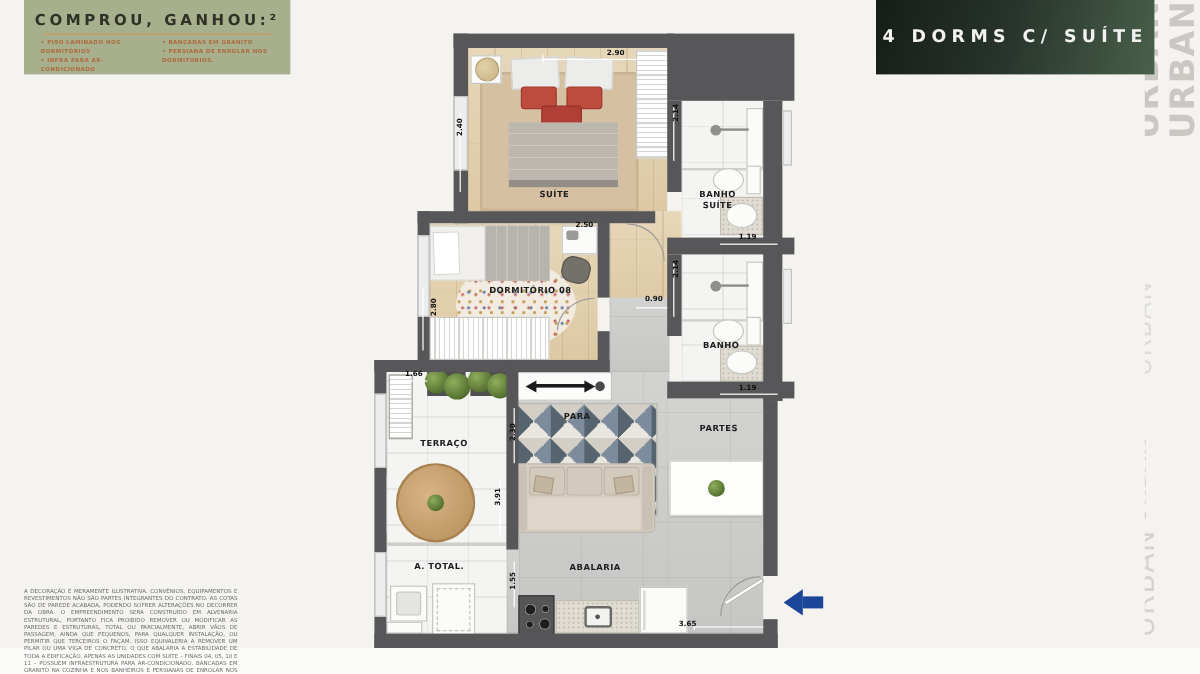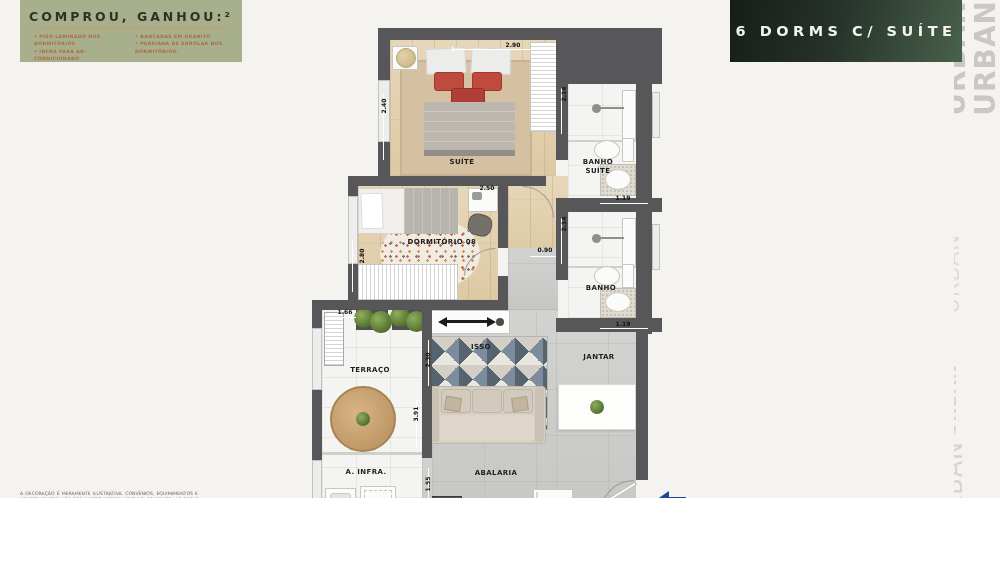--- a/index.html
+++ b/index.html
@@ -1,18 +1,18 @@
 <!DOCTYPE html>
 <html><head>
 <meta charset="utf-8">
 <style>
   *{margin:0;padding:0;box-sizing:border-box}
   html,body{background:#fff}
   body{font-family:"DejaVu Sans","Liberation Sans",sans-serif}
-  .page{position:relative;width:1000px;height:498px;background:#f4f3f0;overflow:hidden}
+  .page{position:relative;width:1000px;height:562px;background:#f4f3f0;overflow:hidden}
   .abs{position:absolute}
   
   .promo{position:absolute;left:20px;top:0;width:222px;height:62px;background:#a8af8c;z-index:6;padding-top:9px;text-align:center}
   .promo-title{font-size:12.5px;font-weight:bold;color:#2e3226;letter-spacing:3px}
   .promo-rule{height:1px;background:#cf9a5f;margin:4px 16px 4px 16px}
   .promo-cols{display:flex;text-align:left;padding:0 14px;gap:8px}
   .promo-col{width:50%}
   .promo-item{font-size:4.6px;font-weight:bold;color:#ad6a3f;letter-spacing:.4px;line-height:1.6;text-transform:uppercase}
   .badge{position:absolute;left:730px;top:0;width:232px;height:62px;z-index:6;
          background:linear-gradient(105deg,#161d17 0%,#26322a 45%,#49614c 100%);
@@ -95,21 +95,21 @@
         <div class="promo-item">• INFRA PARA AR-CONDICIONADO</div>
       </div>
       <div class="promo-col">
         <div class="promo-item">• BANCADAS EM GRANITO</div>
         <div class="promo-item">• PERSIANA DE ENROLAR NOS DORMITÓRIOS.</div>
       </div>
     </div>
   </div>
 
   <div class="badge">
-    <div class="badge-title">6 DORMS C/ SUÍTE</div>
+    <div class="badge-title">4 DORMS C/ SUÍTE</div>
   </div>
 
   <div class="wm-strip">
       <span class="wm wm-a">URBAN</span>
       <span class="wm wm-e">URBAN</span>
       <span class="wm wm-c">URBAN</span>
       <span class="wm wm-d">URBAN</span>
       <span class="wm wm-f">URBAN</span>
       <span class="wm wm-b">URBAN</span>
       <span class="wm wm-g">URBAN</span>
@@ -276,24 +276,24 @@
   <div class="dlinev" style="left:416px;top:400px;height:48px"></div>
   <div class="dlinev" style="left:428px;top:468px;height:38px"></div>
 
   <div class="room-label" style="left:432px;top:158px;width:60px">SUÍTE</div>
   <div class="room-label" style="left:572px;top:158px;width:52px;line-height:1.25">
     <div>BANHO</div>
     <div>SUÍTE</div>
   </div>
   <div class="room-label" style="left:398px;top:238px;width:88px">DORMITÓRIO 08</div>
   <div class="room-label" style="left:576px;top:284px;width:50px">BANHO</div>
-  <div class="room-label" style="left:458px;top:343px;width:46px">ISSO</div>
-  <div class="room-label" style="left:574px;top:353px;width:50px">JANTAR</div>
+  <div class="room-label" style="left:458px;top:343px;width:46px">PARA</div>
+  <div class="room-label" style="left:574px;top:353px;width:50px">PARTES</div>
   <div class="room-label" style="left:342px;top:366px;width:56px">TERRAÇO</div>
-  <div class="room-label" style="left:340px;top:468px;width:52px">A. INFRA.</div>
+  <div class="room-label" style="left:340px;top:468px;width:52px">A. TOTAL.</div>
   <div class="room-label" style="left:468px;top:469px;width:56px">ABALARIA</div>
 
   <div class="dim" style="left:500px;top:41px">2.90</div>
   <div class="dim dim-v" style="left:371px;top:102px">2.40</div>
   <div class="dim dim-v" style="left:551px;top:90px">2.14</div>
   <div class="dim" style="left:610px;top:194px">1.19</div>
   <div class="dim" style="left:474px;top:184px">2.50</div>
   <div class="dim dim-v" style="left:349px;top:252px">2.80</div>
   <div class="dim dim-v" style="left:551px;top:220px">2.14</div>
   <div class="dim" style="left:610px;top:320px">1.19</div>

